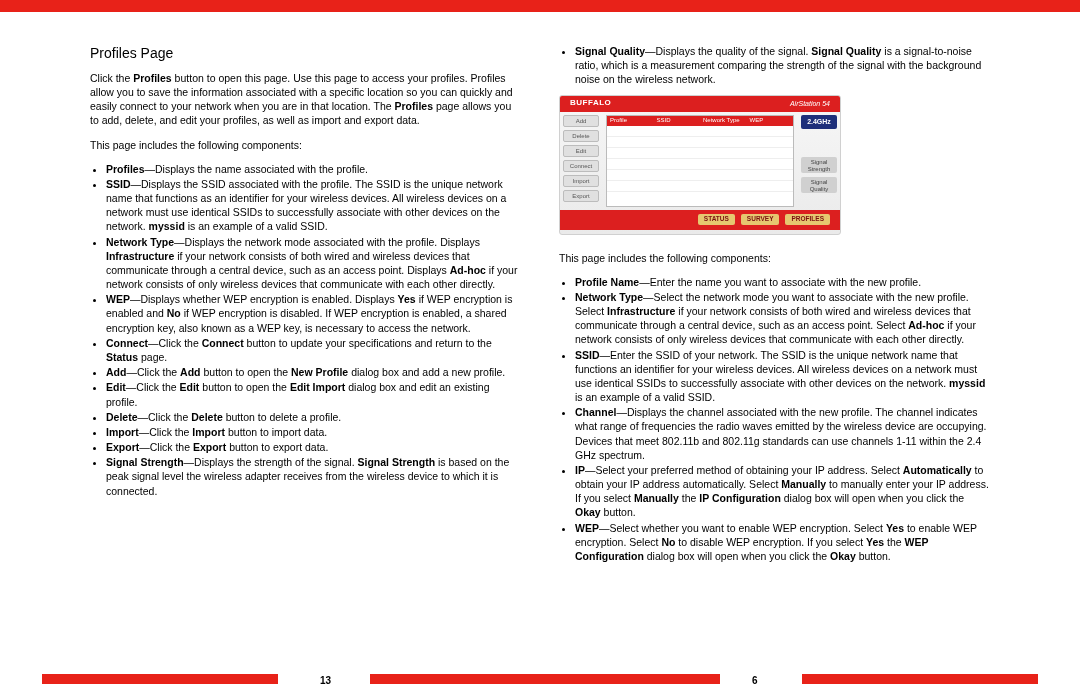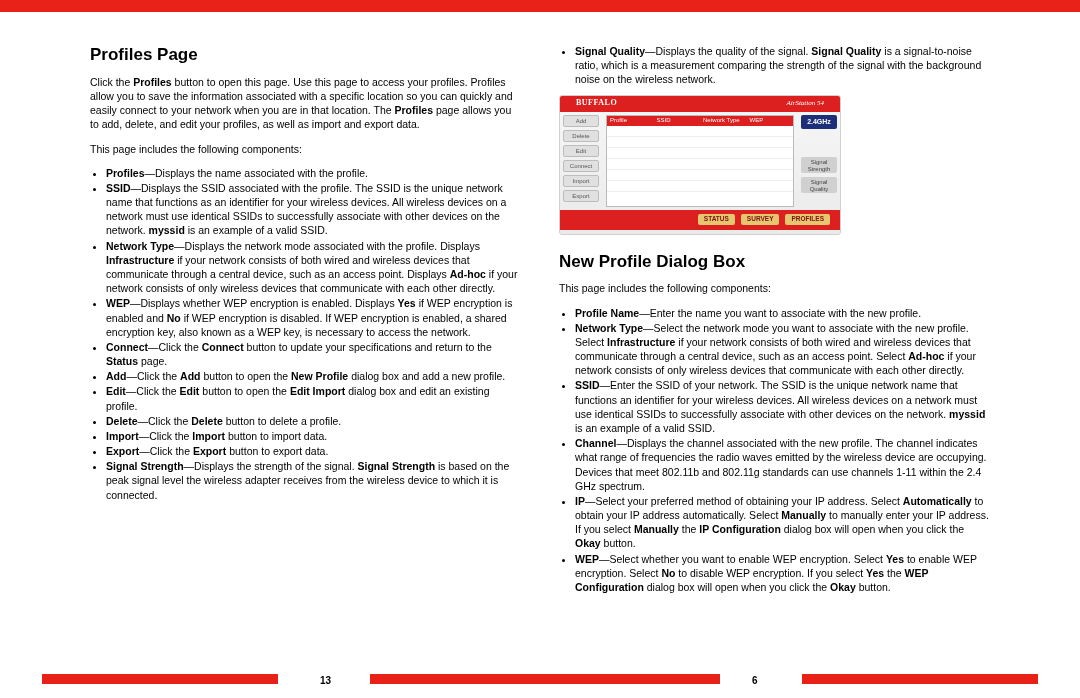--- a/index.html
+++ b/index.html
@@ -24,22 +24,22 @@
     padding: 32px 90px 0 90px;
     gap: 38px;
     height: 630px;
     box-sizing: border-box;
   }
   .col {
     flex: 1;
     min-width: 0;
   }
   h2 {
-    font-size: 17px;
-    font-weight: bold;
+    font-size: 14px;
+    font-weight: normal;
     margin: 0 0 8px 0;
   }
   p { margin: 0 0 10px 0; }
   ul {
     margin: 0 0 10px 0;
     padding-left: 16px;
     list-style: disc;
   }
   li { margin-bottom: 1px; }
   .screenshot {
@@ -55,22 +55,21 @@
     overflow:hidden;
   }
   .ss-header {
     height: 16px;
     background: #dc1f1f;
     color: #fff;
     font-size: 8px;
     display:flex;
     justify-content:space-between;
     align-items:center;
-    padding:0 16px;
-    font-family:Liberation Serif, serif;
+    padding:0 10px;
   }
   .ss-right-logo { font-style: italic; font-size:7px; }
   .ss-body { display:flex; height:98px; }
   .ss-side { width:36px; padding:3px 3px; }
   .ss-btn {
     background:#e0e0e0;
     border:1px solid #bcbcbc;
     border-radius:2px;
     height:10px;
     margin-bottom:3px;
@@ -218,21 +217,20 @@
           <div class="ss-badge">Signal Quality</div>
         </div>
       </div>
       <div class="ss-footer">
         <div class="ss-fbtn">STATUS</div>
         <div class="ss-fbtn">SURVEY</div>
         <div class="ss-fbtn">PROFILES</div>
       </div>
     </div>
 
-    <h2>New Profile Dialog Box</h2>
     <p>This page includes the following components:</p>
     <ul>
         <li><b>Profile Name</b>—Enter the name you want to associate with the new profile.</li>
         <li><b>Network Type</b>—Select the network mode you want to associate with the new profile. Select <b>Infrastructure</b> if your network consists of both wired and wireless devices that communicate through a central device, such as an access point. Select <b>Ad-hoc</b> if your network consists of only wireless devices that communicate with each other directly.</li>
         <li><b>SSID</b>—Enter the SSID of your network. The SSID is the unique network name that functions an identifier for your wireless devices. All wireless devices on a network must use identical SSIDs to successfully associate with other devices on the network. <b>myssid</b> is an example of a valid SSID.</li>
         <li><b>Channel</b>—Displays the channel associated with the new profile. The channel indicates what range of frequencies the radio waves emitted by the wireless device are occupying. Devices that meet 802.11b and 802.11g standards can use channels 1-11 within the 2.4 GHz spectrum.</li>
         <li><b>IP</b>—Select your preferred method of obtaining your IP address. Select <b>Automatically</b> to obtain your IP address automatically. Select <b>Manually</b> to manually enter your IP address. If you select <b>Manually</b> the <b>IP Configuration</b> dialog box will open when you click the <b>Okay</b> button.</li>
         <li><b>WEP</b>—Select whether you want to enable WEP encryption. Select <b>Yes</b> to enable WEP encryption. Select <b>No</b> to disable WEP encryption. If you select <b>Yes</b> the <b>WEP Configuration</b> dialog box will open when you click the <b>Okay</b> button.</li>
       </ul>
   </div>

